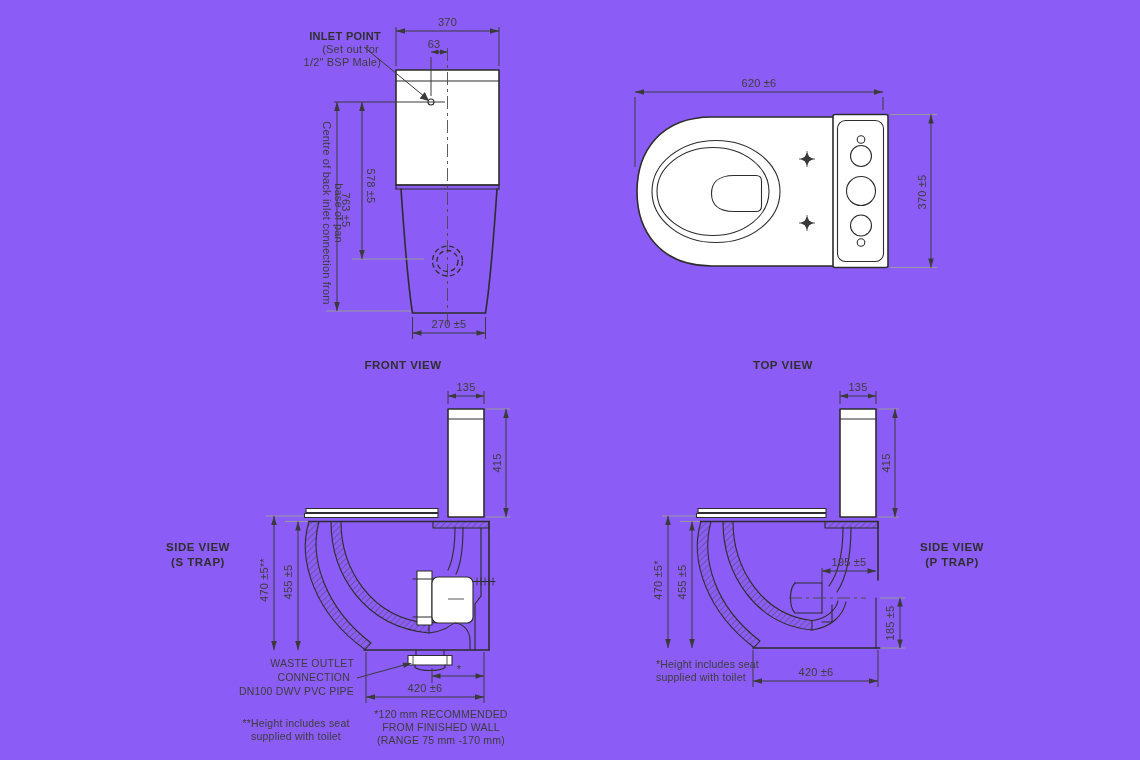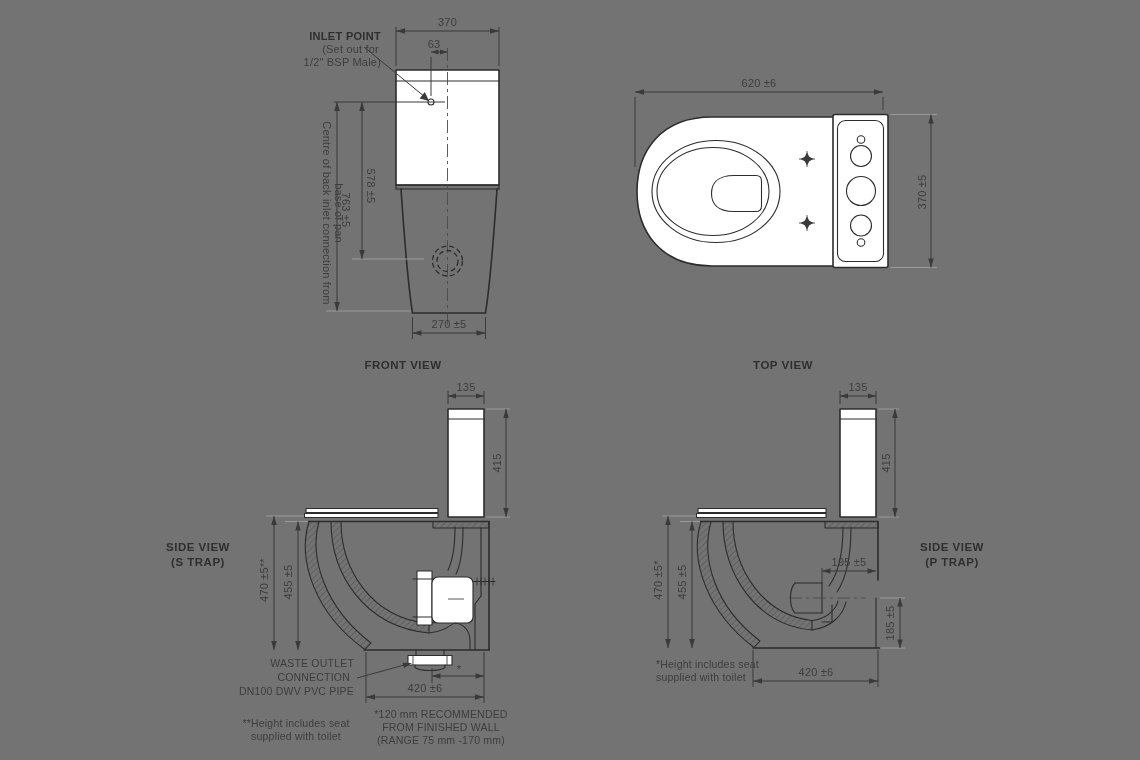--- a/index.html
+++ b/index.html
@@ -1,16 +1,16 @@
 <!DOCTYPE html>
 <html><head>
 <meta charset="utf-8">
 <style>
   html,body{margin:0;padding:0;background:#ffffff;}
-  .canvas{position:relative;width:1140px;height:760px;background:#737373;overflow:hidden;
+  .canvas{position:relative;width:1140px;height:760px;background:#8b5cf6;overflow:hidden;
           font-family:"Liberation Sans",sans-serif;}
   svg text{font-family:"Liberation Sans",sans-serif;fill:#3d3d3d;}
   .ol   {stroke:#2d2d2d;stroke-width:1.6;fill:none;stroke-linejoin:round;stroke-linecap:round;}
   .ol2  {stroke:#2d2d2d;stroke-width:1.1;fill:none;stroke-linejoin:round;stroke-linecap:round;}
   .thin {stroke:#2d2d2d;stroke-width:0.8;fill:none;}
   .dim  {stroke:#3a3a3a;stroke-width:1;fill:none;}
   .ext  {stroke:#9b9b9b;stroke-width:1;fill:none;}
   .cl   {stroke:#4a4a4a;stroke-width:0.9;stroke-dasharray:13 4 3 4;fill:none;}
   .dash {stroke:#2d2d2d;stroke-width:1.3;stroke-dasharray:5 3;fill:none;}
   .arr  {fill:#3a3a3a;stroke:none;}

